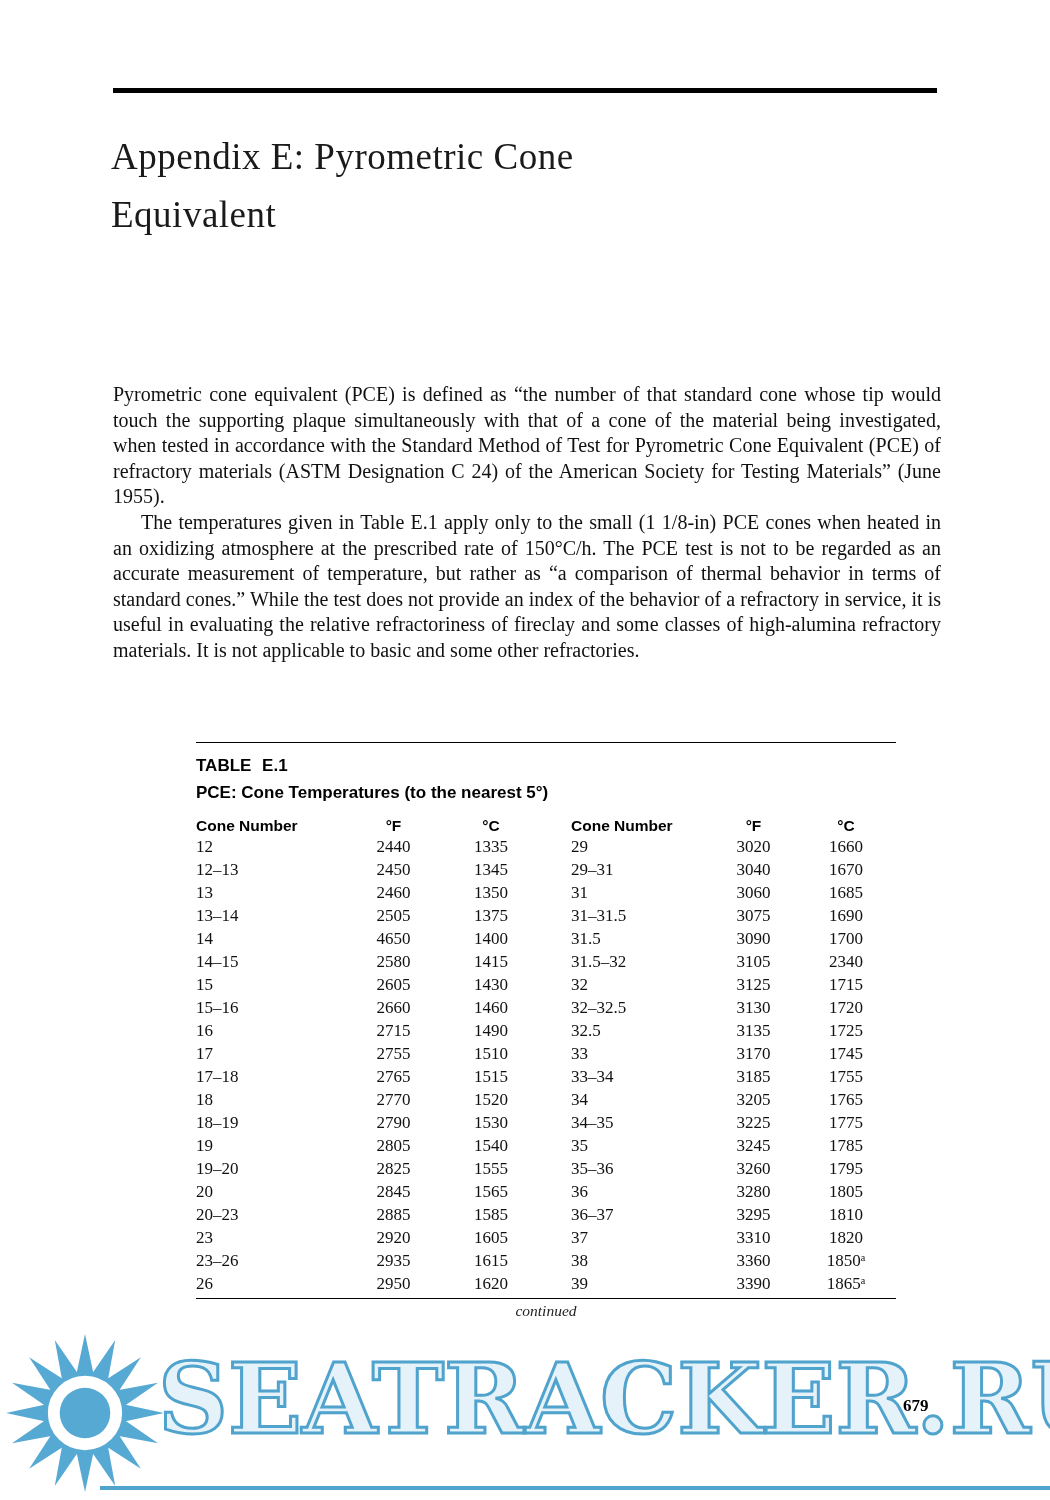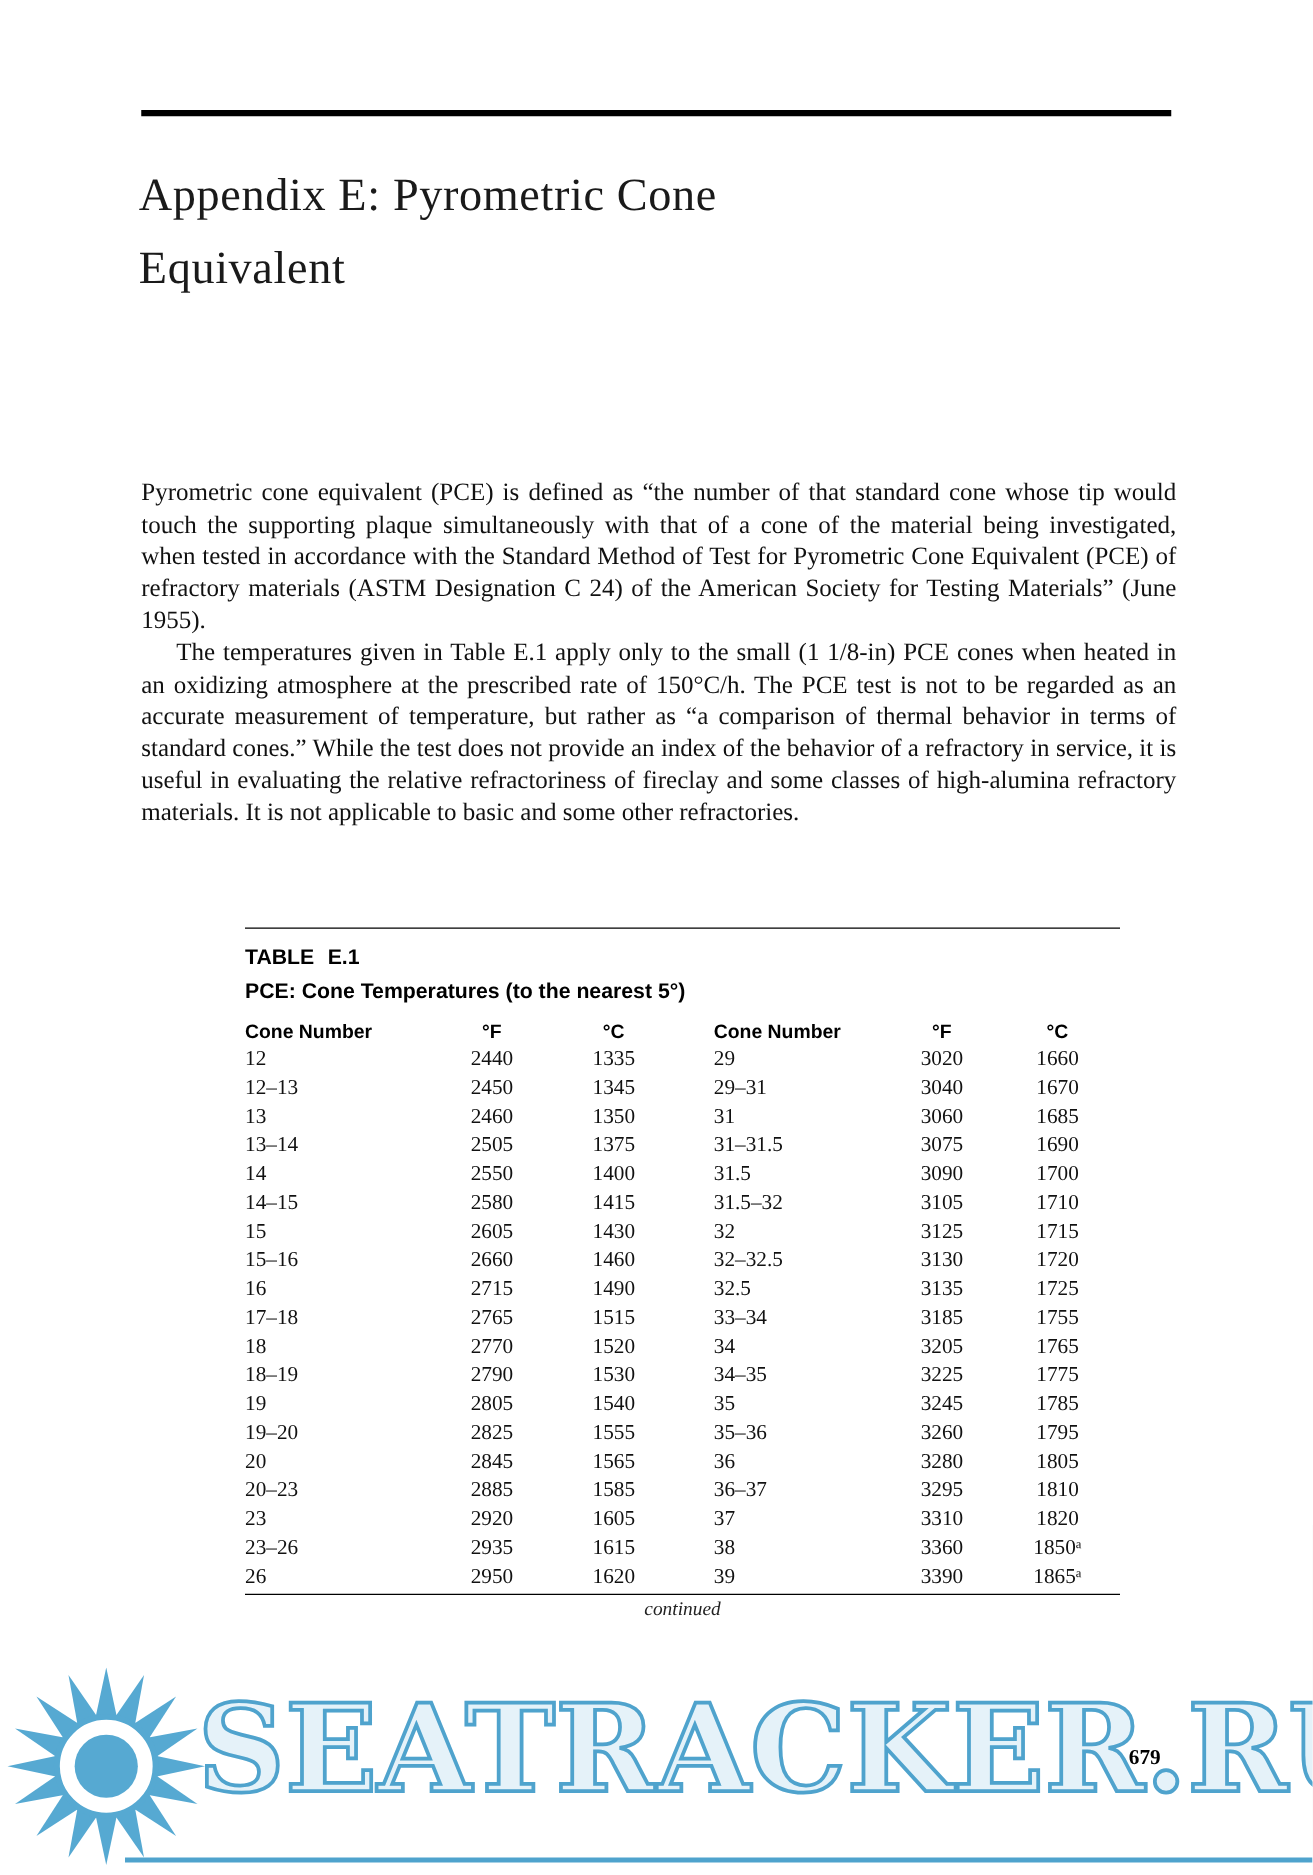--- a/index.html
+++ b/index.html
@@ -158,35 +158,35 @@
             <td class="cn">13–14</td>
             <td class="num">2505</td>
             <td class="num">1375</td>
             <td class="sp"></td>
             <td class="cn">31–31.5</td>
             <td class="num">3075</td>
             <td class="num">1690</td>
           </tr>
           <tr>
             <td class="cn">14</td>
-            <td class="num">2550</td>
+            <td class="num">4650</td>
             <td class="num">1400</td>
             <td class="sp"></td>
             <td class="cn">31.5</td>
             <td class="num">3090</td>
             <td class="num">1700</td>
           </tr>
           <tr>
             <td class="cn">14–15</td>
             <td class="num">2580</td>
             <td class="num">1415</td>
             <td class="sp"></td>
             <td class="cn">31.5–32</td>
             <td class="num">3105</td>
-            <td class="num">1710</td>
+            <td class="num">2340</td>
           </tr>
           <tr>
             <td class="cn">15</td>
             <td class="num">2605</td>
             <td class="num">1430</td>
             <td class="sp"></td>
             <td class="cn">32</td>
             <td class="num">3125</td>
             <td class="num">1715</td>
           </tr>
@@ -200,20 +200,29 @@
             <td class="num">1720</td>
           </tr>
           <tr>
             <td class="cn">16</td>
             <td class="num">2715</td>
             <td class="num">1490</td>
             <td class="sp"></td>
             <td class="cn">32.5</td>
             <td class="num">3135</td>
             <td class="num">1725</td>
+          </tr>
+          <tr>
+            <td class="cn">17</td>
+            <td class="num">2755</td>
+            <td class="num">1510</td>
+            <td class="sp"></td>
+            <td class="cn">33</td>
+            <td class="num">3170</td>
+            <td class="num">1745</td>
           </tr>
           <tr>
             <td class="cn">17–18</td>
             <td class="num">2765</td>
             <td class="num">1515</td>
             <td class="sp"></td>
             <td class="cn">33–34</td>
             <td class="num">3185</td>
             <td class="num">1755</td>
           </tr>

